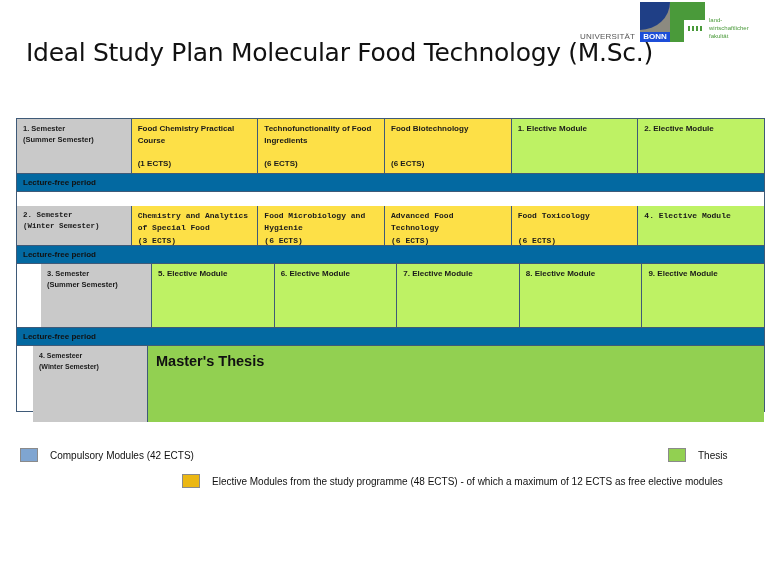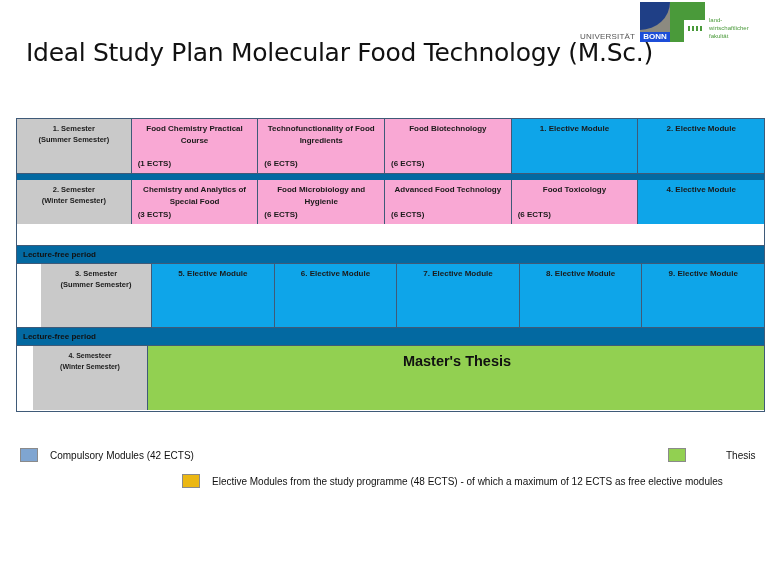--- a/index.html
+++ b/index.html
@@ -15,31 +15,31 @@
   .logo .blue-bg { position: absolute; left: 63px; top: 0; width: 30px; height: 40px; background: #8c8a80; }
   .logo .arc { position: absolute; left: 63px; top: 0; width: 30px; height: 28px; background: #1f3f86; border-bottom-right-radius: 30px 28px; }
   .logo .green { position: absolute; left: 93px; top: 0; width: 35px; height: 40px; background: #4a9a3a; }
   .logo .house { position: absolute; left: 107px; top: 18px; width: 22px; height: 22px; background: #ffffff; }
   .logo .house .win { position: absolute; width: 2px; height: 5px; background: #4a9a3a; top: 6px; }
   .logo .bonn { position: absolute; left: 63px; top: 30px; width: 30px; height: 10px; background: #1d4ed8; color: #fff; font-size: 8px; line-height: 10px; text-align: center; font-weight: bold; }
   .logo .uni { position: absolute; left: 3px; top: 30px; font-size: 8px; line-height: 10px; color: #555; letter-spacing: 0.2px; }
   .logo .fac { position: absolute; left: 132px; top: 14px; font-size: 6px; line-height: 8px; color: #4a9a3a; }
 
   .plan { position: absolute; left: 16px; top: 118px; width: 749px; height: 294px; border: 1.5px solid #3f5a78; box-sizing: border-box; }
-  .row { position: absolute; left: 0; width: 100%; display: flex; box-sizing: border-box; text-align: center; }
+  .row { position: absolute; left: 0; width: 100%; display: flex; box-sizing: border-box; }
   .cell {
     box-sizing: border-box; border-right: 1.5px solid #3f5a78; padding: 4px 6px;
     font-size: 8px; font-weight: bold; line-height: 12px; position: relative; color: #1a1a1a;
   }
   .cell:last-child { border-right: none; }
   .sem { width: 115px; background: #c9c9c9; font-size: 7.5px; line-height: 11px; }
   .mod { width: 127px; }
   .mod.last { width: 126px; }
-  .compulsory { background: #f9a8d4; }
-  .elective { background: #0ea5e9; }
+  .compulsory { background: #fde047; }
+  .elective { background: #bef264; }
   .thesis { background: #92d051; flex: 1; }
   .ects { position: absolute; left: 6px; bottom: 3px; }
   .break { background: #0369a1; border-top: 1.5px solid #3f5a78; border-bottom: 1.5px solid #3f5a78; font-size: 8px; font-weight: bold; padding: 3px 6px; line-height: 12px; }
   .thesis-title { font-size: 14.5px; line-height: 20px; font-weight: bold; color: #111; margin-top: 1px; padding-left: 2px; }
 
   .legend { position: absolute; top: 448px; height: 14px; display: flex; align-items: center; font-size: 10px; color: #111; white-space: nowrap; }
   .swatch { width: 18px; height: 14px; box-sizing: border-box; border: 1px solid #8a8a8a; margin-right: 12px; }
 </style>
 </head>
 <body>
@@ -87,21 +87,21 @@
     <div class="cell mod elective">
       <div>1. Elective Module</div>
     </div>
     <div class="cell mod elective last">
       <div>2. Elective Module</div>
     </div>
   </div>
 
   <div class="row break" style="top:54px; height:19px;">Lecture-free period</div>
 
-  <div class="row" style="top:61px; height:44px;">
+  <div class="row" style="top:87px; height:44px;font-family:Liberation Mono, monospace;">
     <div class="cell sem">
       <div>2. Semester</div>
       <div>(Winter Semester)</div>
     </div>
     <div class="cell mod compulsory">
       <div>Chemistry and Analytics of Special Food</div>
       <div class="ects">(3 ECTS)</div>
     </div>
     <div class="cell mod compulsory">
       <div>Food Microbiology and Hygienie</div>
@@ -139,35 +139,35 @@
     <div class="cell mod elective">
       <div>8. Elective Module</div>
     </div>
     <div class="cell mod elective last">
       <div>9. Elective Module</div>
     </div>
   </div>
 
   <div class="row break" style="top:208px; height:19px;">Lecture-free period</div>
 
-  <div class="row" style="top:227px; height:64px;padding-left:16px;">
+  <div class="row" style="top:227px; height:76px;padding-left:16px;">
     <div class="cell sem" style="font-size:7px;">
       <div>4. Semesteer</div>
       <div>(Winter Semester)</div>
     </div>
     <div class="cell thesis">
       <div class="thesis-title">Master's Thesis</div>
     </div>
   </div>
 </div>
 
 <div class="legend" style="left:20px;">
   <div class="swatch" style="background:#7fa5d1;"></div>
   <span>Compulsory Modules (42 ECTS)</span>
 </div>
 <div class="legend" style="left:182px;margin-top:26px;">
   <div class="swatch" style="background:#ebb713;"></div>
   <span>Elective Modules from the study programme (48 ECTS) - of which a maximum of 12 ECTS as free elective modules</span>
 </div>
-<div class="legend" style="left:668px;gap:28px;">
+<div class="legend" style="left:668px;">
   <div class="swatch" style="background:#92d051;"></div>
   <span>Thesis</span>
 </div>
 
 </body></html>

